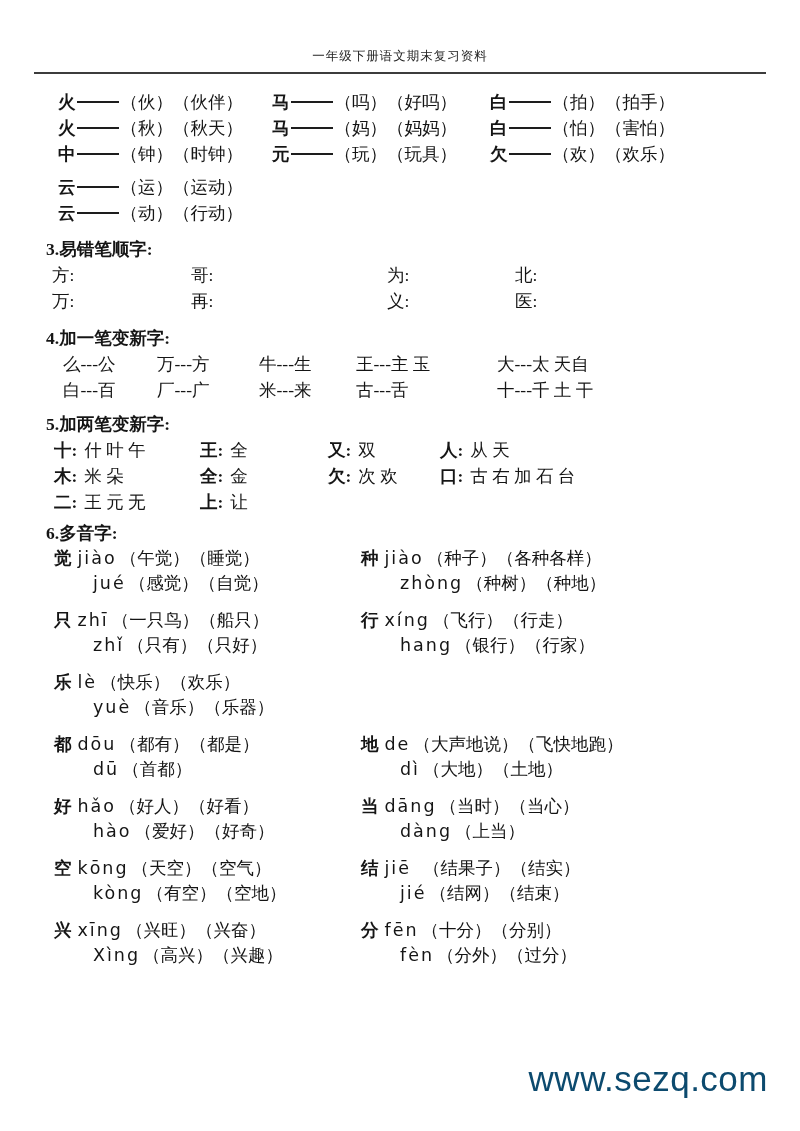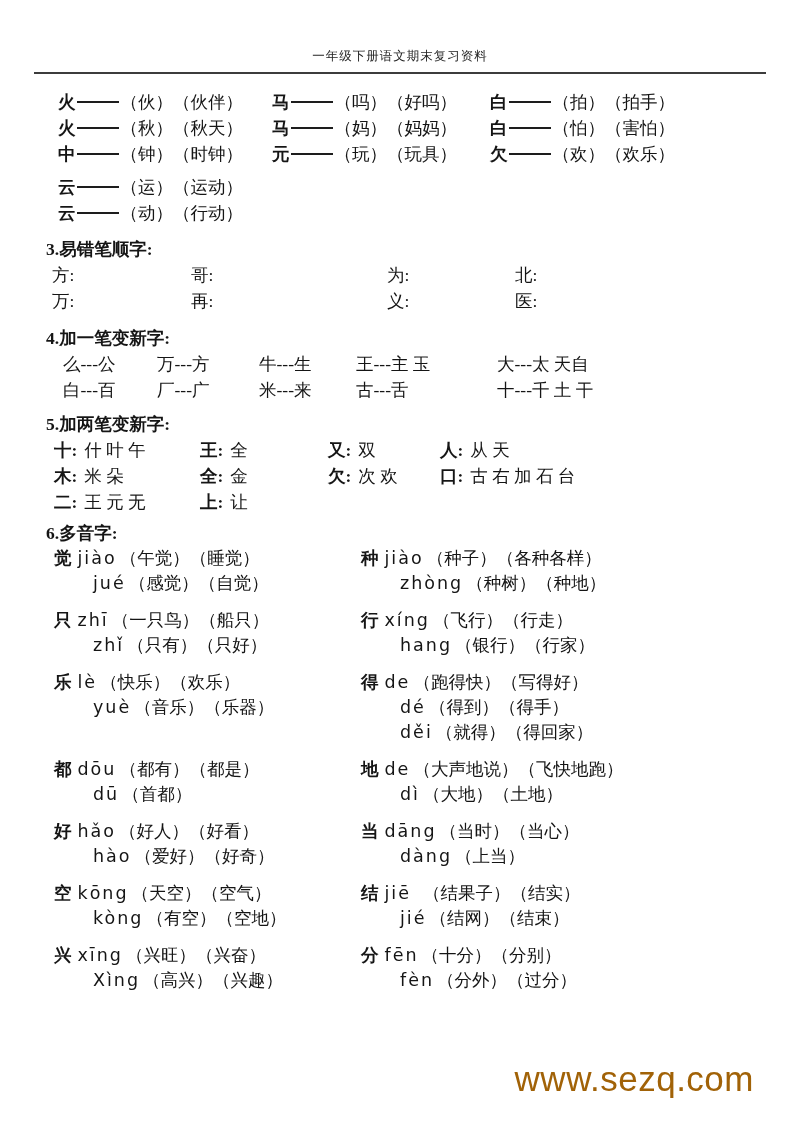--- a/index.html
+++ b/index.html
@@ -29,23 +29,23 @@
   .sec6-grid{grid-template-columns:307px 1fr;padding-left:8px;margin-bottom:12px;line-height:25px;}
 
   .head{font-weight:700;}
   .dash{display:inline-block;width:42px;border-top:2.5px solid #1d1d1d;vertical-align:5px;
         margin:0 2px 0 1px;font-size:0;line-height:0;}
   .tail{margin-left:7px;}
   .py{font-family:"DejaVu Sans","Liberation Sans",sans-serif;letter-spacing:2px;padding:0 3px 0 6px;}
   .cont{padding-left:33px;}
   .wgap{margin-left:9px;}
 
-  .watermark{position:absolute;right:46px;bottom:32px;
+  .watermark{position:absolute;right:32px;bottom:32px;
              font-family:"Liberation Sans","DejaVu Sans",sans-serif;
-             font-size:35px;color:#a16207;letter-spacing:0.5px;}
+             font-size:35px;color:#0c4a6e;letter-spacing:0.5px;}
 </style>
 </head>
 <body>
 
 <div class="page">
 
   <div>
     <div class="header-title">一年级下册语文期末复习资料</div>
     <div class="header-rule"></div>
   </div>
@@ -155,25 +155,20 @@
             <div class="cell">
               <div class="pline"><span class="head">行</span><span class="py">xíng</span><span class="words">（飞行）（行走）</span></div>
               <div class="pline cont"><span class="py">hang</span><span class="words">（银行）（行家）</span></div>
             </div>
           </div>
           <div class="grid sec6-grid">
             <div class="cell">
               <div class="pline"><span class="head">乐</span><span class="py">lè</span><span class="words">（快乐）（欢乐）</span></div>
               <div class="pline cont"><span class="py">yuè</span><span class="words">（音乐）（乐器）</span></div>
             </div>
-            <div class="cell">
-              <div class="pline"><span class="head">得</span><span class="py">de</span><span class="words">（跑得快）（写得好）</span></div>
-              <div class="pline cont"><span class="py">dé</span><span class="words">（得到）（得手）</span></div>
-              <div class="pline cont"><span class="py">děi</span><span class="words">（就得）（得回家）</span></div>
-            </div>
           </div>
           <div class="grid sec6-grid">
             <div class="cell">
               <div class="pline"><span class="head">都</span><span class="py">dōu</span><span class="words">（都有）（都是）</span></div>
               <div class="pline cont"><span class="py">dū</span><span class="words">（首都）</span></div>
             </div>
             <div class="cell">
               <div class="pline"><span class="head">地</span><span class="py">de</span><span class="words">（大声地说）（飞快地跑）</span></div>
               <div class="pline cont"><span class="py">dì</span><span class="words">（大地）（土地）</span></div>
             </div>

